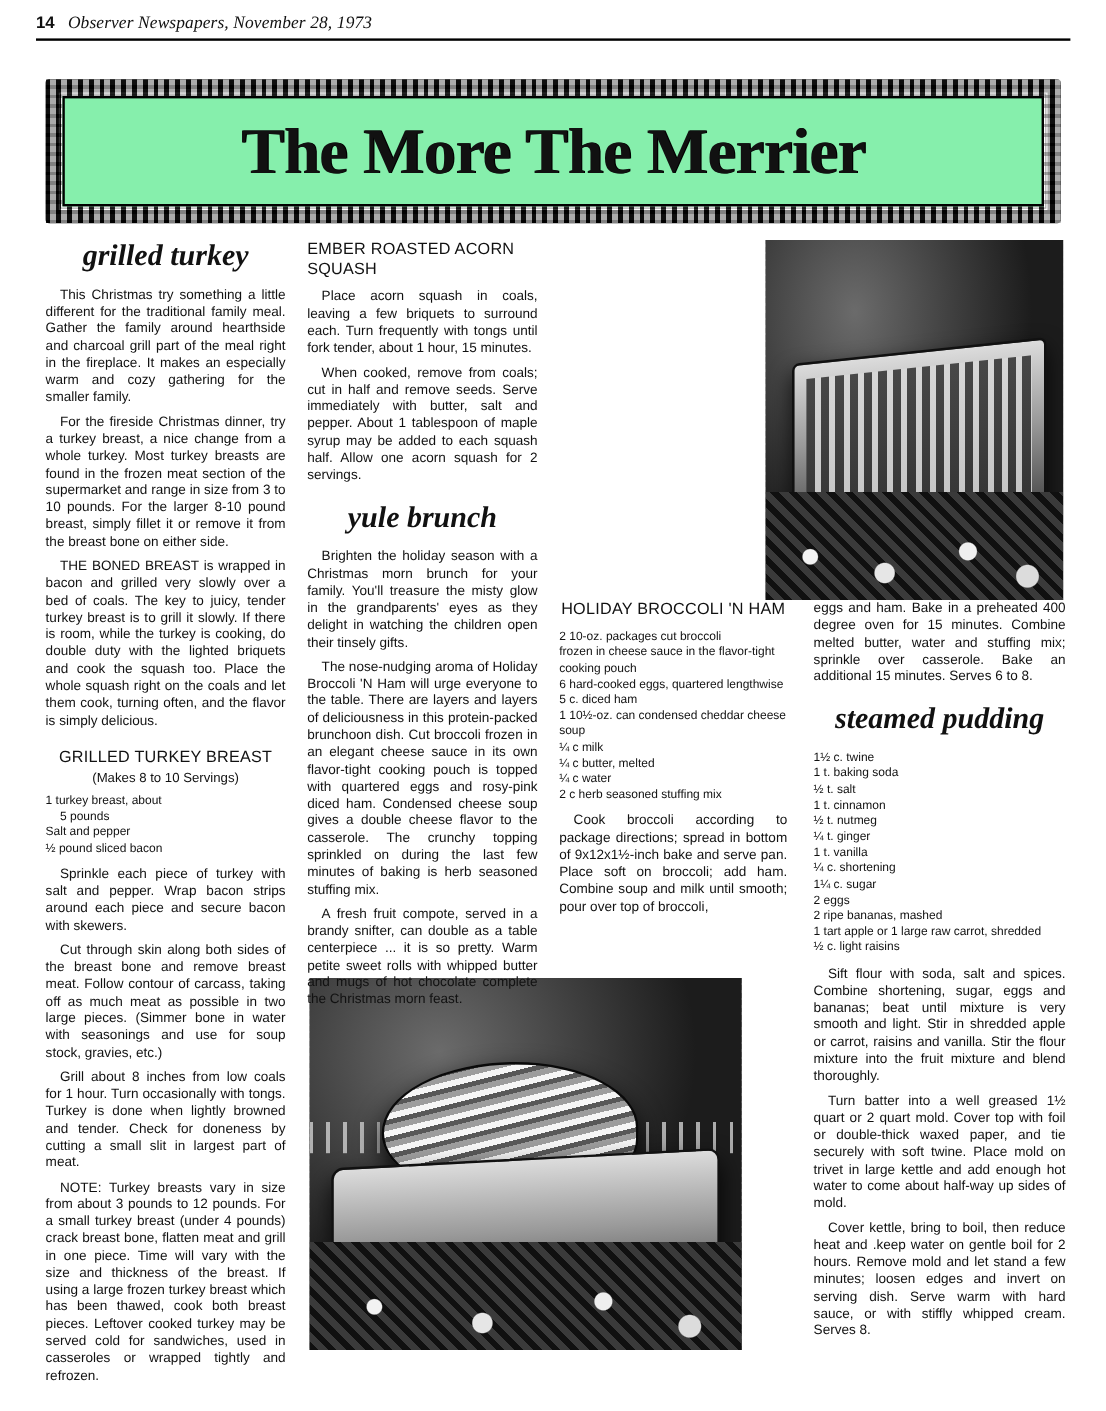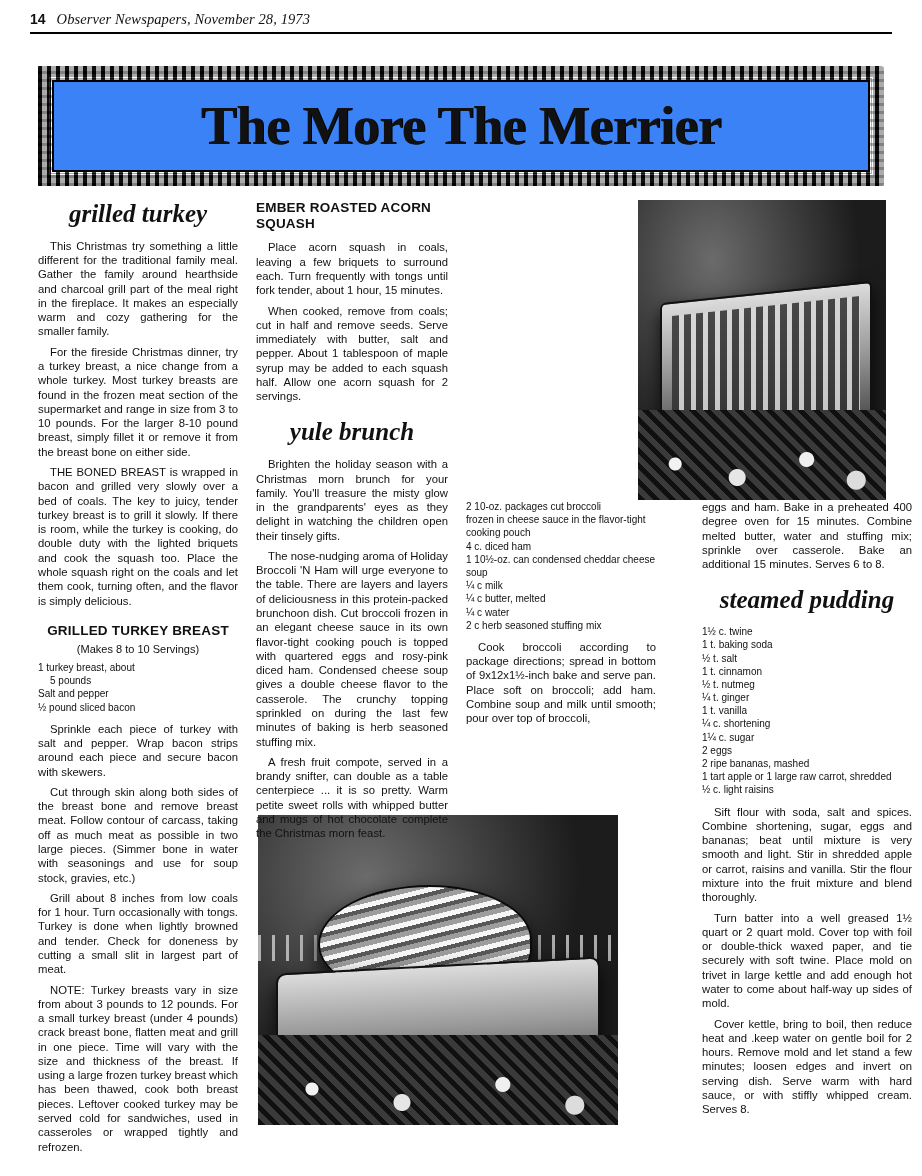--- a/index.html
+++ b/index.html
@@ -80,21 +80,21 @@
       linear-gradient(#000 0 0);
     -webkit-mask-composite: xor;
             mask-composite: exclude;
     padding: 14px;
     box-sizing: border-box;
     opacity: 0.92;
   }
   .banner-inner {
     position: absolute;
     left: 14px; top: 14px; right: 14px; bottom: 14px;
-    background: #3b82f6;
+    background: #86efac;
     border: 2px solid #000;
     display: flex;
     align-items: center;
     justify-content: center;
   }
   .banner-title {
     font-family: "Liberation Serif", serif;
     font-weight: bold;
     font-size: 54px;
     letter-spacing: -0.5px;
@@ -111,35 +111,35 @@
     height: 955px;
   }
   .col {
     position: absolute;
     top: 0;
     box-sizing: border-box;
   }
   .col1 { left: 0px;   width: 200px; }
   .col2 { left: 218px; width: 192px; }
   .col3 { left: 428px; width: 190px; }
-  .col4 { left: 664px; width: 210px; }
+  .col4 { left: 640px; width: 210px; }
 
   
   .script-head {
     font-family: "Liberation Serif", serif;
     font-weight: bold;
     font-style: italic;
     font-size: 25px;
     line-height: 1.15;
     text-align: center;
     margin: 0 0 10px 0;
   }
   .cap-head {
     font-size: 13.5px;
-    font-weight: bold;
+    font-weight: normal;
     line-height: 1.2;
     margin: 0 0 8px 0;
     letter-spacing: 0.2px;
   }
   .cap-head.center { text-align: center; }
   .sub-note {
     font-size: 11px;
     text-align: center;
     margin: -4px 0 6px 0;
   }
@@ -300,24 +300,26 @@
       <p class="body indent">Place acorn squash in coals, leaving a few briquets to surround each. Turn frequently with tongs until fork tender, about 1 hour, 15 minutes.</p>
       <p class="body indent">When cooked, remove from coals; cut in half and remove seeds. Serve immediately with butter, salt and pepper. About 1 tablespoon of maple syrup may be added to each squash half. Allow one acorn squash for 2 servings.</p>
       <div class="spacer"></div>
       <div class="script-head">yule brunch</div>
       <p class="body indent">Brighten the holiday season with a Christmas morn brunch for your family. You'll treasure the misty glow in the grandparents' eyes as they delight in watching the children open their tinsely gifts.</p>
       <p class="body indent">The nose-nudging aroma of Holiday Broccoli 'N Ham will urge everyone to the table. There are layers and layers of deliciousness in this protein-packed brunchoon dish. Cut broccoli frozen in an elegant cheese sauce in its own flavor-tight cooking pouch is topped with quartered eggs and rosy-pink diced ham. Condensed cheese soup gives a double cheese flavor to the casserole. The crunchy topping sprinkled on during the last few minutes of baking is herb seasoned stuffing mix.</p>
       <p class="body indent">A fresh fruit compote, served in a brandy snifter, can double as a table centerpiece ... it is so pretty. Warm petite sweet rolls with whipped butter and mugs of hot chocolate complete the Christmas morn feast.</p>
     </div>
 
     <div class="col col3" style="top:300px;">
+      <div class="cap-head center">HOLIDAY BROCCOLI 'N HAM</div>
       <ul class="ingredients">
         <li>2  10-oz. packages cut broccoli</li>
         <li>frozen in cheese sauce in the flavor-tight cooking pouch</li>
-        <li>4 c. diced ham</li>
+        <li>6  hard-cooked eggs, quartered lengthwise</li>
+        <li>5 c. diced ham</li>
         <li>1  10½-oz. can condensed cheddar cheese soup</li>
         <li>¼ c milk</li>
         <li>¼ c butter, melted</li>
         <li>¼ c water</li>
         <li>2 c herb seasoned stuffing mix</li>
       </ul>
       <p class="body indent">Cook broccoli according to package directions; spread in bottom of 9x12x1½-inch bake and serve pan. Place soft on broccoli; add ham. Combine soup and milk until smooth; pour over top of broccoli,</p>
     </div>
 
     <div class="col col4" style="top:300px;">

